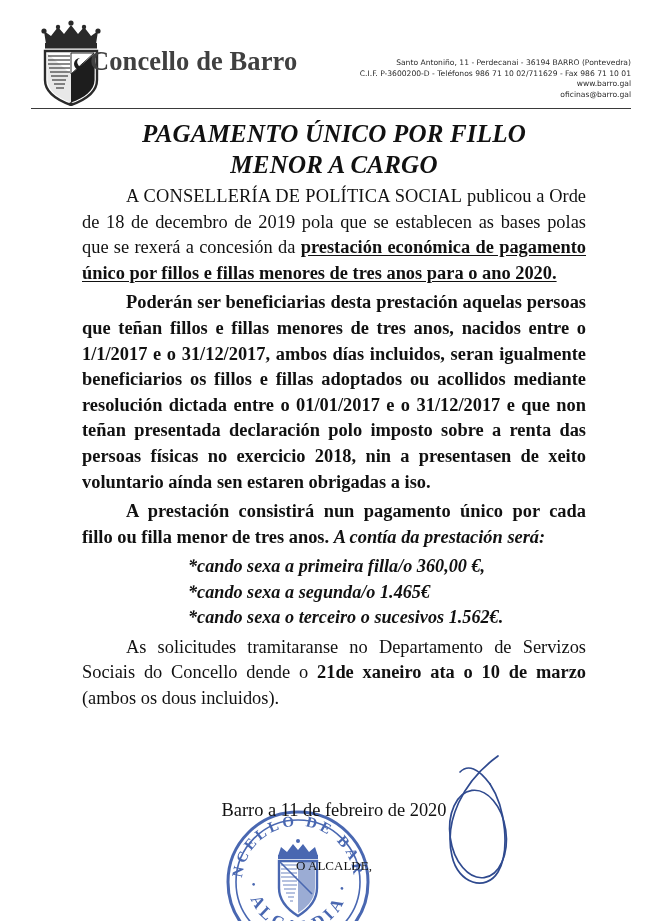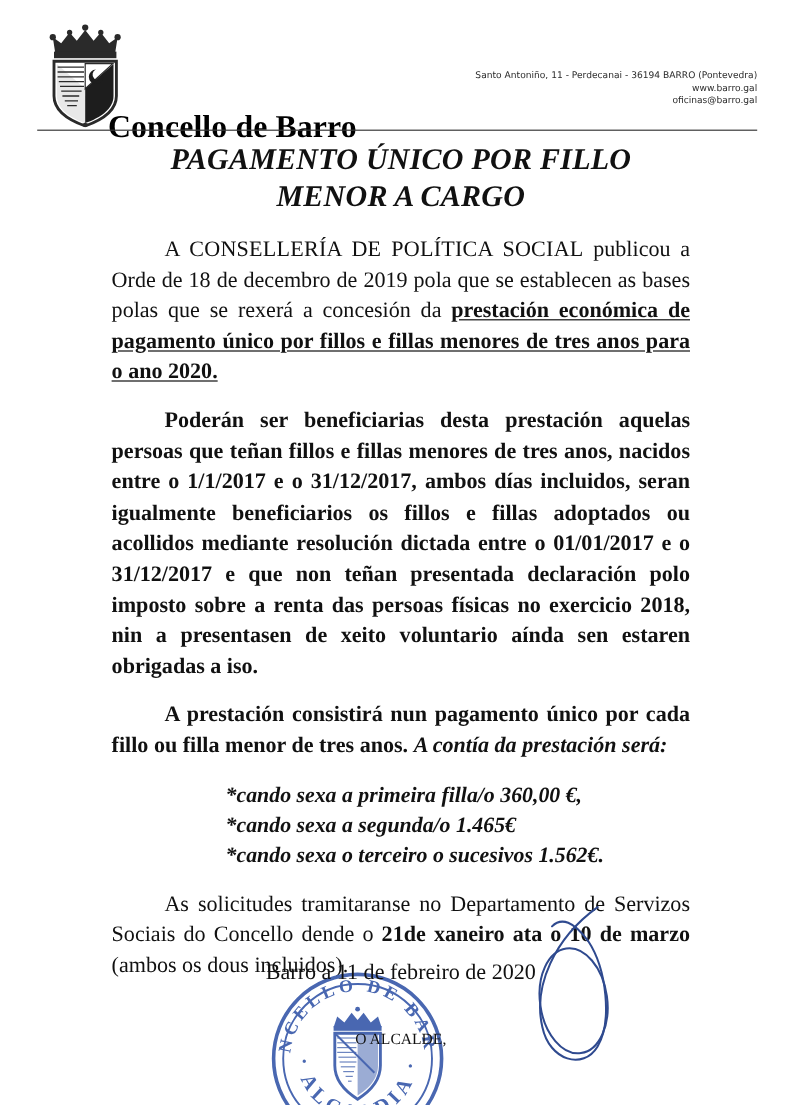--- a/index.html
+++ b/index.html
@@ -34,23 +34,22 @@
     width: 70px;
     height: 88px;
   }
   .org-title {
     position: absolute;
     left: 90px;
     top: 46px;
     font-size: 26.5px;
     font-weight: bold;
     letter-spacing: 0.1px;
-    color: #000000;
+    color: #404040;
     white-space: nowrap;
-    margin-top: 44px;
   }
   .contact {
     position: absolute;
     right: 34px;
     top: 58px;
     width: 300px;
     text-align: right;
     font-family: "DejaVu Sans", "Liberation Sans", sans-serif;
     font-size: 7.6px;
     line-height: 10.6px;
@@ -78,21 +77,21 @@
     font-size: 25px;
     font-weight: bold;
     font-style: italic;
     line-height: 31px;
     letter-spacing: 0.2px;
   }
   .title .u { text-underline-offset: 2px; margin-top: 45px; }
   .title-l2 { text-align: center; }
 
   p.para {
-    margin: 15px;
+    margin: 4px;
     text-align: justify;
     text-justify: inter-word;
     font-size: 18.4px;
     line-height: 25.6px;
   }
   p.para.indent { text-indent: 44px; }
   .bold { font-weight: bold; }
   .bold-u { font-weight: bold; text-decoration: underline; text-underline-offset: 2px; }
   .smallcaps {
     font-variant: small-caps;
@@ -197,20 +196,21 @@
         <path d="M44 40 a6 6 0 1 0 6 6 a4.6 4.6 0 1 1 -6 -6 Z" fill="#1d1d1d"></path>
 
         <path d="M31 86 L35 88 L39 86 L35 84 Z" fill="#2a2a2a"></path>
       </svg>
     </div>
 
     <div class="org-title">Concello de Barro</div>
 
     <div class="contact">
       <div>Santo Antoniño, 11 - Perdecanai - 36194 BARRO (Pontevedra)</div>
+      <div>C.I.F. P-3600200-D - Teléfonos 986 71 10 02/711629 - Fax 986 71 10 01</div>
       <div>www.barro.gal</div>
       <div>oficinas@barro.gal</div>
     </div>
 
     <div class="rule"></div>
   </div>
 
   <div class="doc">
 
     <div class="title">

